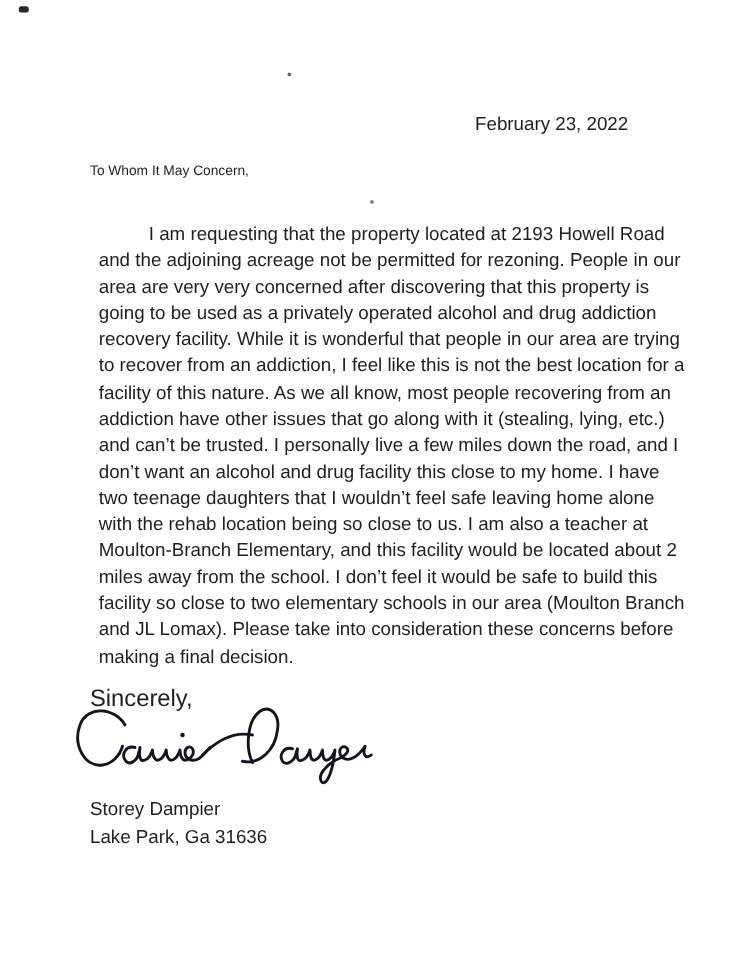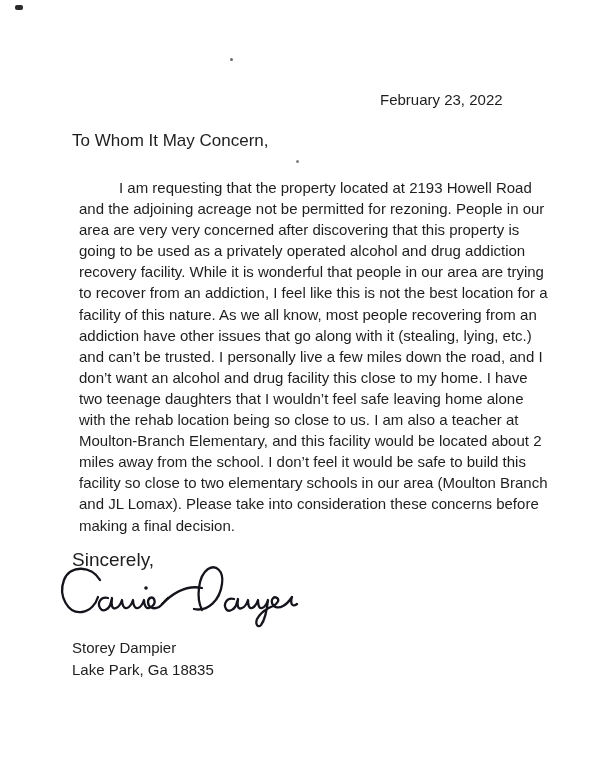--- a/index.html
+++ b/index.html
@@ -19,21 +19,21 @@
   .date {
     position: absolute;
     top: 91px;
     left: 380px;
     font-size: 15px;
   }
   .salutation {
     position: absolute;
     top: 131px;
     left: 72px;
-    font-size: 17px;
+    font-size: 11px;
   }
   .letter-body {
     position: absolute;
     top: 170px;
     left: 72px;
     width: 472px;
     font-size: 15px;
     line-height: 21.1px;
     text-indent: 40px;
     margin: 7px;
@@ -98,16 +98,16 @@
     <path d="M178 37 C171 35 167 42 170 47 C173 51 180 47 181 40 L182 37 C181 44 182 48 186 46
              C189 45 191 41 192 38 C192 43 193 47 196 46
              C199 45 201 41 202 38 C202 43 203 47 206 46
              C209 45 211 41 212 38 C211 47 209 58 205 63 C201 67 198 60 203 54 C206 50 212 46 217 44
              C221 42 224 38 221 36 C218 34 215 37 216 41 C217 45 222 47 227 44
              C231 42 234 38 236 35 C234 41 236 46 241 42"></path>
   </svg>
 
   <div class="sender-block">
     <div>Storey Dampier</div>
-    <div>Lake Park, Ga 18835</div>
+    <div>Lake Park, Ga 31636</div>
   </div>
 
 </div>
 
 </body></html>

